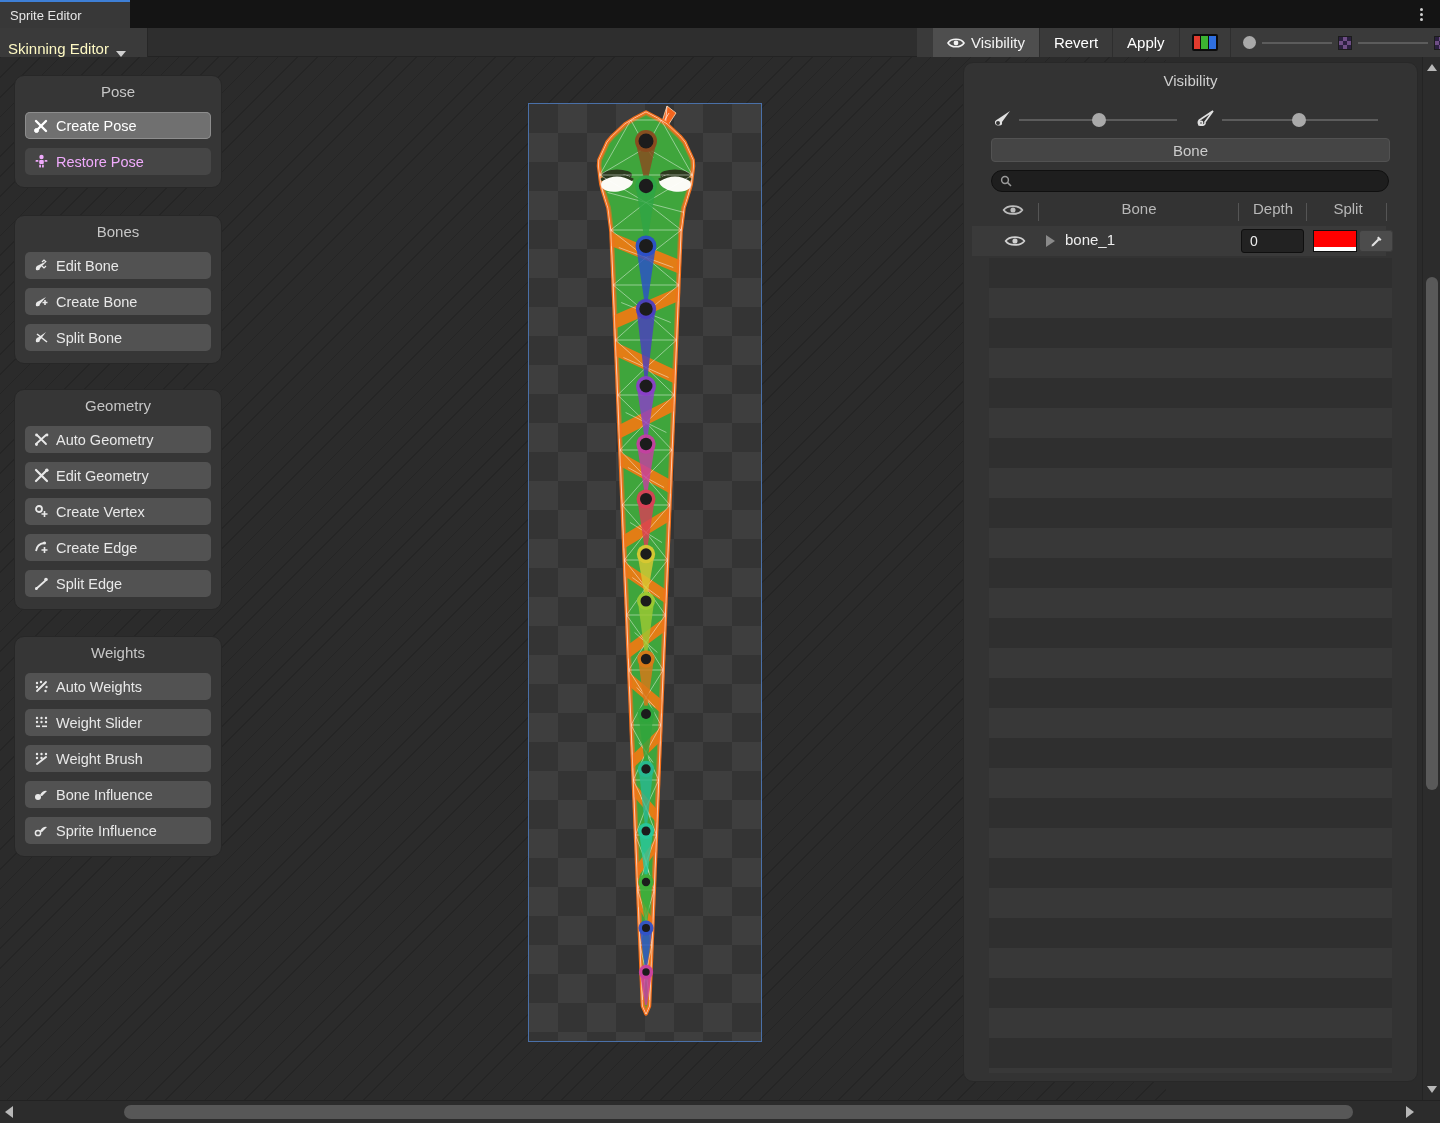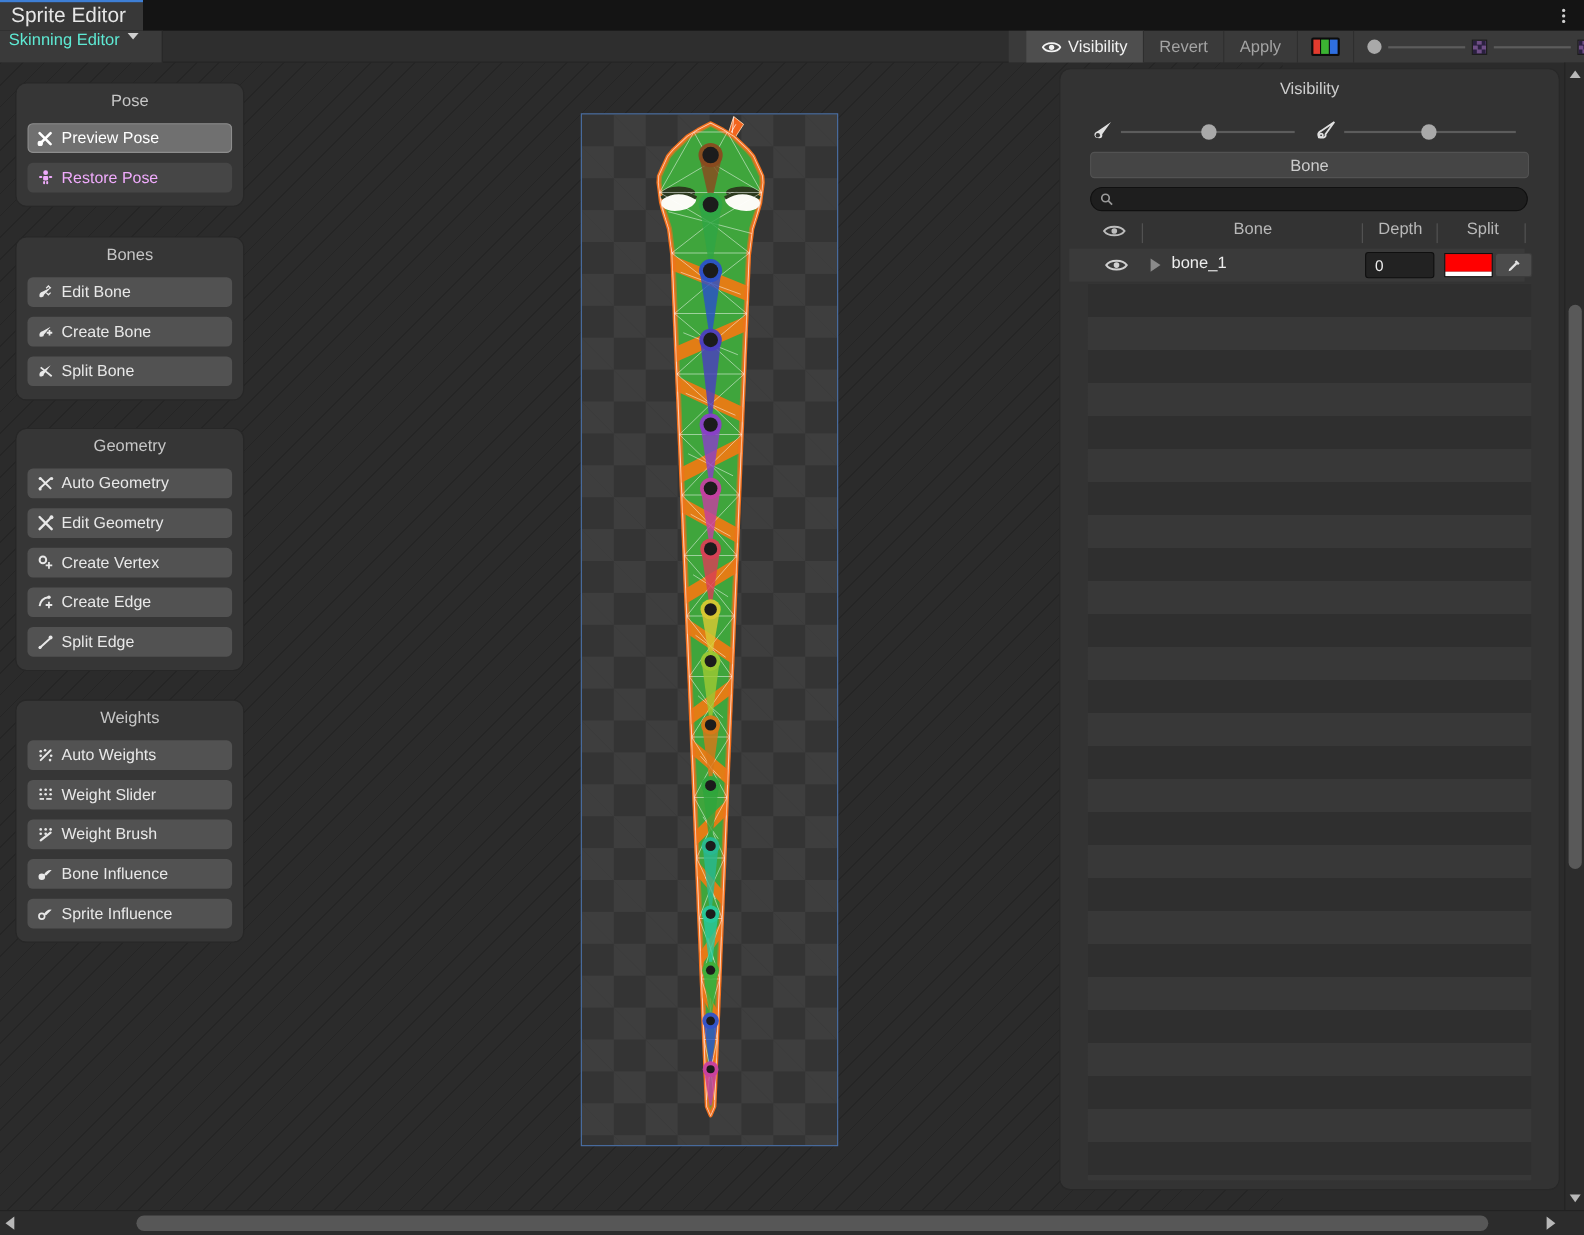--- a/index.html
+++ b/index.html
@@ -2,31 +2,31 @@
 <html><head>
 <meta charset="utf-8">
 <style>
   html,body{margin:0;padding:0;background:#1a1a1a;}
   *{box-sizing:border-box;font-family:"Liberation Sans","DejaVu Sans",sans-serif;}
   .screen{position:relative;width:1440px;height:1123px;background:#2b2b2b;overflow:hidden;color:#ddd;-webkit-user-select:none;user-select:none;}
 
   
   .titlebar{position:absolute;left:0;top:0;width:1440px;height:28px;background:#141414;}
   .tab{position:absolute;left:0;top:0;width:130px;height:28px;background:#383838;border-top:2px solid #3e7fd6;
-       display:flex;align-items:center;padding-left:10px;font-size:19px;color:#e6e6e6;}
+       display:flex;align-items:center;padding-left:10px;font-size:13px;color:#e6e6e6;}
   .kebab{position:absolute;right:12px;top:5px;width:14px;height:18px;display:flex;flex-direction:column;align-items:center;justify-content:center;gap:2px;cursor:pointer;}
   .kebab i{width:3px;height:3px;border-radius:50%;background:#cfcfcf;display:block;}
 
   
   .toolbar{position:absolute;left:0;top:28px;width:1440px;height:29px;background:#2e2e2e;border-bottom:1px solid #232323;}
-  .mode-dd{position:absolute;left:0;top:0;width:148px;height:29px;background:#3a3a3a;display:flex;align-items:flex-start;gap:7px;
-           padding-left:8px;font-size:15px;color:#5eead4;cursor:pointer;border-right:1px solid #262626;}
+  .mode-dd{position:absolute;left:0;top:0;width:148px;height:29px;background:#3a3a3a;display:flex;align-items:flex-end;gap:7px;
+           padding-left:8px;font-size:15px;color:#fef9c3;cursor:pointer;border-right:1px solid #262626;}
   .mode-dd .caret{width:0;height:0;border-left:5px solid transparent;border-right:5px solid transparent;border-top:6px solid #cfcfcf;margin-top:2px;}
   .tb-right{position:absolute;left:917px;top:0;width:523px;height:29px;background:#3a3a3a;display:flex;align-items:stretch;}
-  .tb-btn{display:flex;align-items:center;gap:6px;padding:0 14px;font-size:15px;color:#a3a3a3;border-right:1px solid #2e2e2e;cursor:pointer;background:transparent;border-top:0;border-bottom:0;border-left:0;}
+  .tb-btn{display:flex;align-items:center;gap:6px;padding:0 14px;font-size:15px;color:#ffffff;border-right:1px solid #2e2e2e;cursor:pointer;background:transparent;border-top:0;border-bottom:0;border-left:0;}
   .tb-btn.active{background:#4e4e4e;color:#f2f2f2;margin-left:16px;}
   .swatch-wrap{display:flex;align-items:center;padding:0 12px;border-right:1px solid #2e2e2e;}
   .rgb-swatch{width:26px;height:17px;background:#0c0c0c;border:2px solid #0c0c0c;border-radius:2px;display:flex;gap:1px;cursor:pointer;}
   .rgb-swatch i{flex:1;display:block;}
   .tb-sliders{display:flex;align-items:center;gap:6px;padding-left:12px;flex:1;}
   .knob{width:13px;height:13px;border-radius:50%;background:#a9a9a9;cursor:pointer;flex:none;}
   .sl-line{height:2px;background:#5c5c5c;flex:1;}
   .checker-sm{width:14px;height:14px;flex:none;cursor:pointer;border:1px solid #1c1c1c;
     background-image:conic-gradient(#6f4e86 25%,#2b2040 0 50%,#6f4e86 0 75%,#2b2040 0);background-size:8px 8px;}
   .checker-sm.clip{margin-right:-8px;}
@@ -151,21 +151,21 @@
     <div class="panel" style="top:18px;">
       <h3>Pose</h3>
       <button class="pbtn active">
         <span class="ico">
           <svg width="15" height="15" viewBox="0 0 15 15" stroke="currentColor" fill="currentColor">
               <path d="M2,13 L12,3" stroke-width="2.4" stroke-linecap="round"></path>
               <path d="M2,3 L12,13" stroke-width="2.4" stroke-linecap="round"></path>
               <circle cx="2.5" cy="12.5" r="2"></circle>
             </svg>
         </span>
-        <span>Preview Pose</span>
+        <span>Create Pose</span>
       </button>
       <button class="pbtn disabled">
         <span class="ico">
           <svg width="15" height="15" viewBox="0 0 15 15" fill="currentColor">
               <circle cx="7.5" cy="3" r="2.2"></circle>
               <rect x="5.2" y="6" width="4.6" height="4" rx="1"></rect>
               <rect x="1.5" y="6" width="3" height="1.8" rx="0.9"></rect>
               <rect x="10.5" y="6" width="3" height="1.8" rx="0.9"></rect>
               <rect x="5.2" y="10.6" width="1.8" height="3" rx="0.9"></rect>
               <rect x="8" y="10.6" width="1.8" height="3" rx="0.9"></rect>

